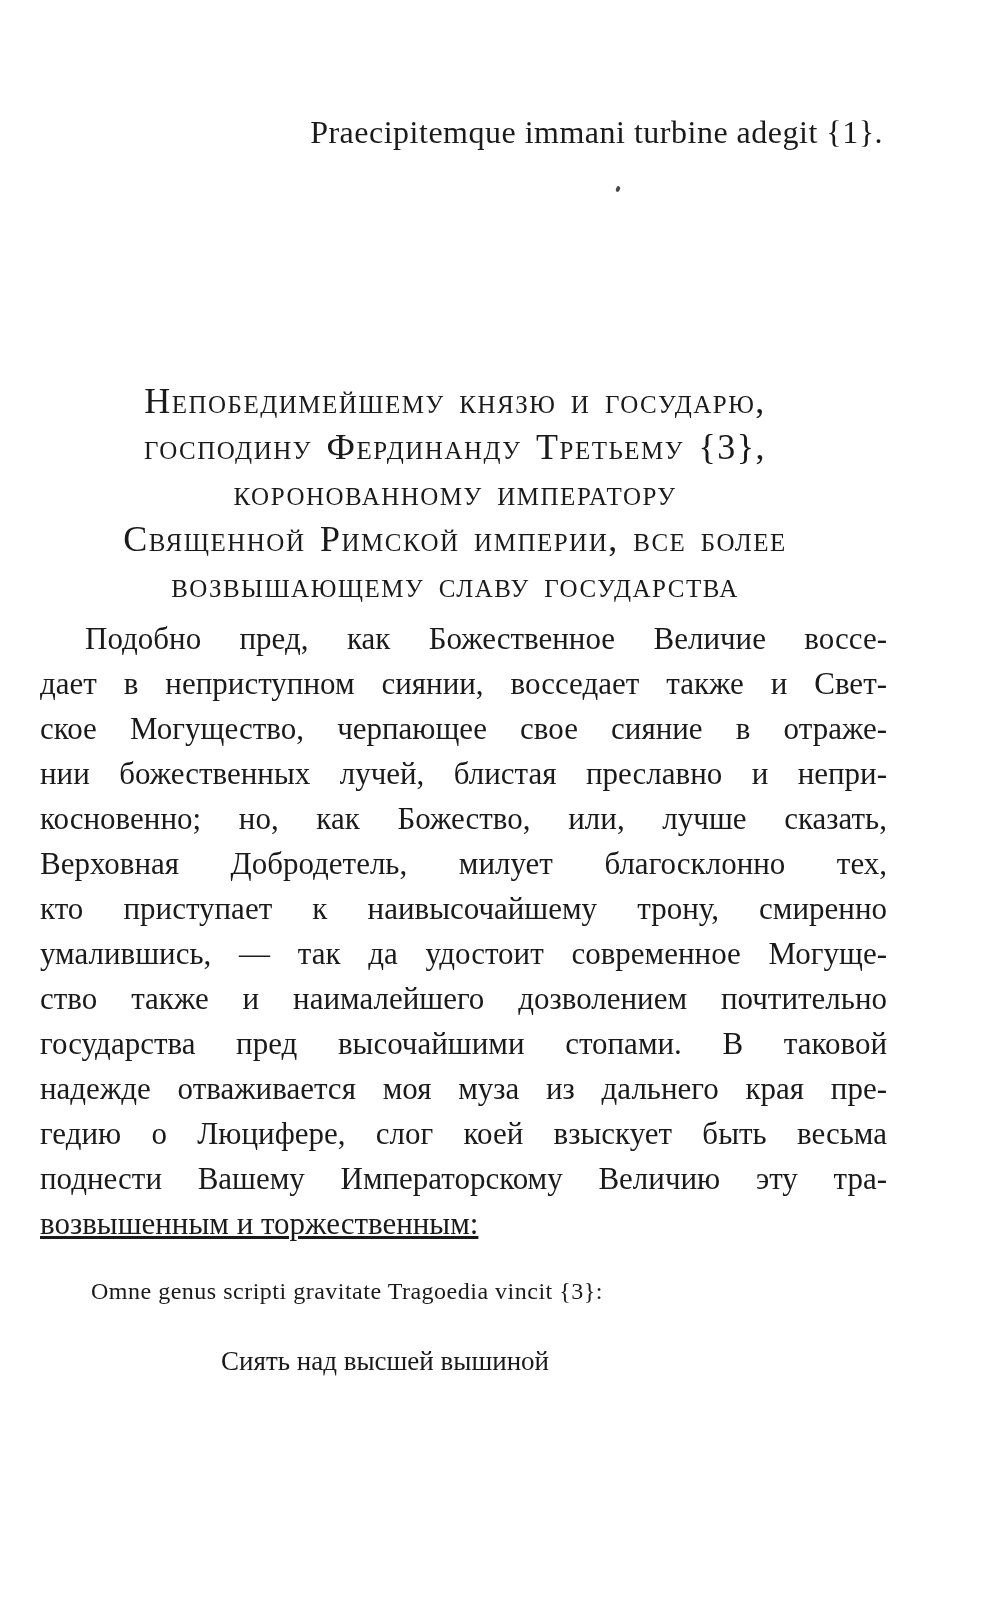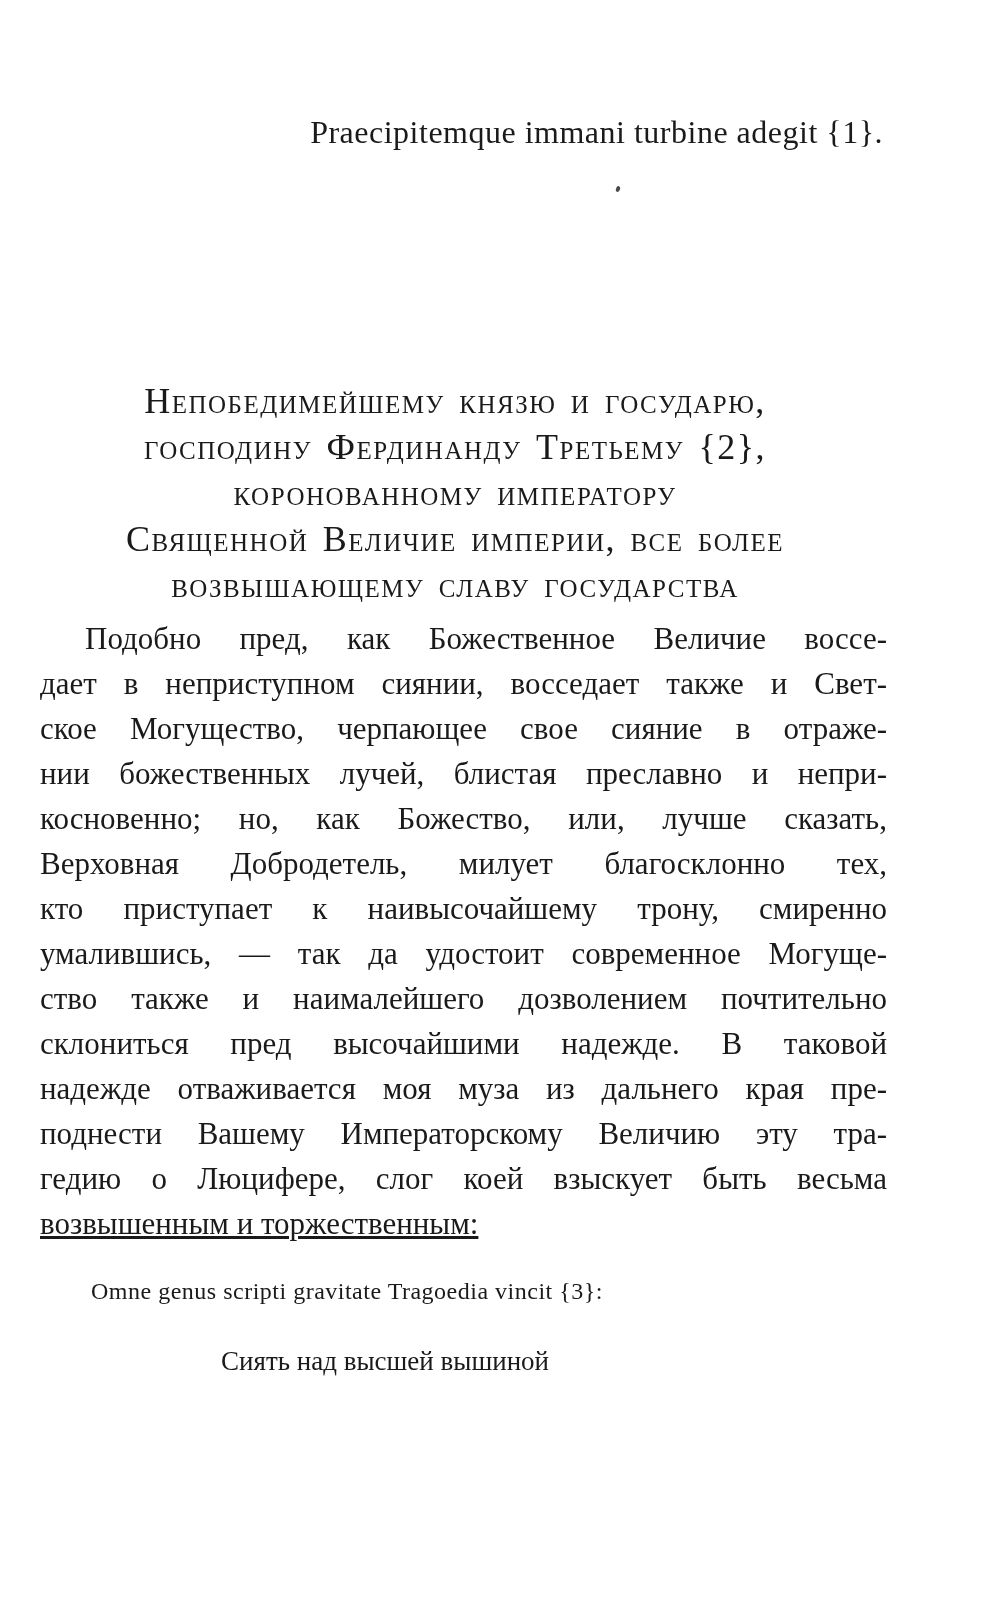--- a/index.html
+++ b/index.html
@@ -94,40 +94,40 @@
 <body>
 
 <div class="page">
 
   <div class="epigraph">Praecipitemque immani turbine adegit {1}.</div>
 
   <div class="speck"></div>
 
   <div class="dedication">
       <div class="ded-line">Непобедимейшему князю и государю,</div>
-      <div class="ded-line">господину Фердинанду Третьему {2},</div>
+      <div class="ded-line">господину Фердинанду Третьему {3},</div>
       <div class="ded-line">коронованному императору</div>
-      <div class="ded-line">Священной Величие империи, все более</div>
+      <div class="ded-line">Священной Римской империи, все более</div>
       <div class="ded-line last">возвышающему славу государства</div>
     </div>
 
   <div class="body-text">
       <div class="body-line">Подобно пред, как Божественное Величие воссе-</div>
       <div class="body-line">дает в неприступном сиянии, восседает также и Свет-</div>
       <div class="body-line">ское Могущество, черпающее свое сияние в отраже-</div>
       <div class="body-line">нии божественных лучей, блистая преславно и непри-</div>
       <div class="body-line">косновенно; но, как Божество, или, лучше сказать,</div>
       <div class="body-line">Верховная Добродетель, милует благосклонно тех,</div>
       <div class="body-line">кто приступает к наивысочайшему трону, смиренно</div>
       <div class="body-line">умалившись, — так да удостоит современное Могуще-</div>
       <div class="body-line">ство также и наималейшего дозволением почтительно</div>
-      <div class="body-line">склониться пред высочайшими надежде. В таковой</div>
+      <div class="body-line">государства пред высочайшими стопами. В таковой</div>
       <div class="body-line">надежде отваживается моя муза из дальнего края пре-</div>
+      <div class="body-line">гедию о Люцифере, слог коей взыскует быть весьма</div>
       <div class="body-line">поднести Вашему Императорскому Величию эту тра-</div>
-      <div class="body-line">гедию о Люцифере, слог коей взыскует быть весьма</div>
       <div class="body-line last">возвышенным и торжественным:</div>
     </div>
 
   <div class="latin-quote">Omne genus scripti gravitate Tragoedia vincit {3}:</div>
 
   <div class="verse">
       <div class="verse-line">Сиять над высшей вышиной</div>
       <div class="verse-line last">Дано Трагедии одной, —</div>
     </div>
 

